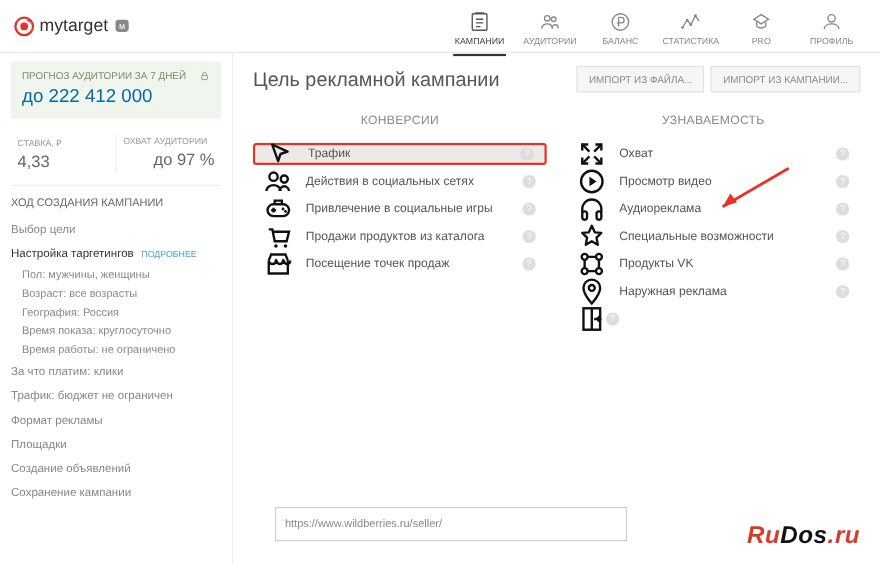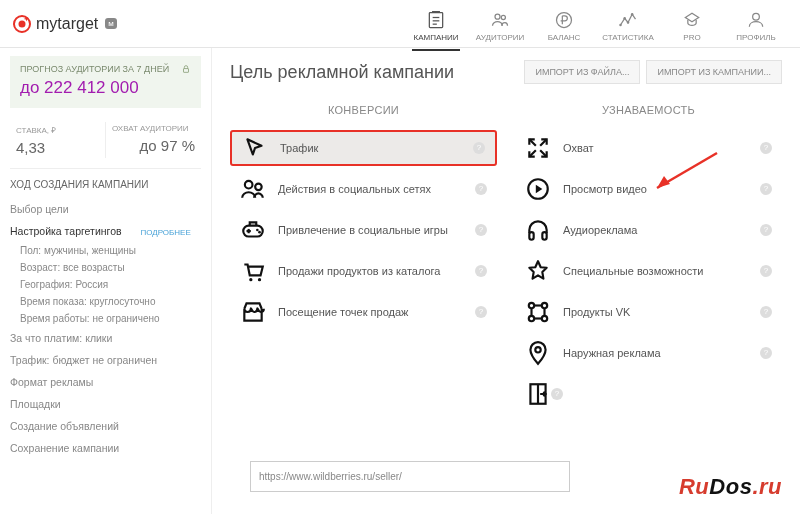--- a/index.html
+++ b/index.html
@@ -17,44 +17,44 @@
   .nav-item.active::after { content:""; position:absolute; left:8px; right:8px; bottom:-9px; height:2px; background:#333; }
 
   
   .wrap { display: flex; height: calc(514px - 48px); }
 
   
   .sidebar { width: 212px; border-right: 1px solid #eee; padding: 8px 10px; background: #fff; }
   .forecast { background: #f0f5ee; padding: 8px 10px 10px; margin-bottom: 8px; }
   .forecast-label { font-size: 9px; color: #7a8a6e; text-transform: uppercase; }
   .forecast-lock { float: right; }
-  .forecast-value { font-size: 17px; color: #a21caf; margin-top: 4px; }
+  .forecast-value { font-size: 17px; color: #0369a1; margin-top: 4px; }
   .stats-row { display: flex; border-bottom: 1px solid #eee; padding: 6px 0 10px; margin-bottom: 10px; }
   .stat { flex: 1; padding: 2px 6px; }
   .stat + .stat { border-left: 1px solid #eee; }
   .stat-label { font-size: 8px; color: #999; text-transform: uppercase; }
   .stat-value { font-size: 15px; color: #666; margin-top: 4px; }
   .stat-value.right { text-align: right; }
   .side-h { font-size: 10px; color: #666; text-transform: uppercase; margin: 6px 0 8px; }
   .step { font-size: 10.5px; color: #888; padding: 5px 0; cursor: pointer; }
   .step.active { color: #333; }
-  .step .more { color: #4aa3d8; font-size: 8px; margin-left: 16px; }
+  .step .more { color: #4aa3d8; font-size: 8px; margin-left: 4px; }
   .sub { padding-left: 10px; }
   .sub .step { font-size: 10px; padding: 3px 0; }
 
   
   .main { flex: 1; padding: 12px 18px 0; position: relative; }
   .main-top { display: flex; align-items: center; margin-bottom: 10px; }
   .main-h { font-size: 18px; color: #555; font-weight: 400; flex: 1; }
   .btn { font-size: 9px; color: #888; background: #f6f6f6; border: 1px solid #e2e2e2; padding: 6px 10px; margin-left: 6px; cursor: pointer; }
 
   .goal-cols { display: flex; gap: 18px; }
   .goal-col { flex: 1; }
   .goal-col-h { text-align: center; font-size: 11px; color: #888; text-transform: uppercase; padding: 10px 0 14px; letter-spacing: 0.3px; }
-  .goal { display: flex; align-items: center; height: 36px; padding: 0 10px; border-radius: 3px; cursor: pointer; margin-bottom: 5px; }
+  .goal { display: flex; align-items: center; height: 20px; padding: 0 10px; border-radius: 3px; cursor: pointer; margin-bottom: 5px; }
   .goal svg { flex-shrink: 0; }
   .goal-label { margin-left: 12px; font-size: 11px; color: #555; flex: 1; }
   .goal-q { width: 12px; height: 12px; border-radius: 50%; background: #ddd; color: #fff; font-size: 8px; text-align: center; line-height: 12px; }
   .goal.highlight { background: #eceae8; border: 2px solid #e83127; }
   .arrow { position: absolute; left: 430px; top: 100px; }
 
   .url-box { position: absolute; left: 250px; bottom: 22px; width: 320px; border: 1px solid #ccc; padding: 9px 8px; font-size: 10px; color: #888; background: #fff; }
 
   .watermark { position: absolute; right: 18px; bottom: 14px; font-size: 22px; font-weight: 700; font-style: italic; color: #2a2a2a; letter-spacing: 0.5px; }
   .watermark span { color: #d63c2e; }

